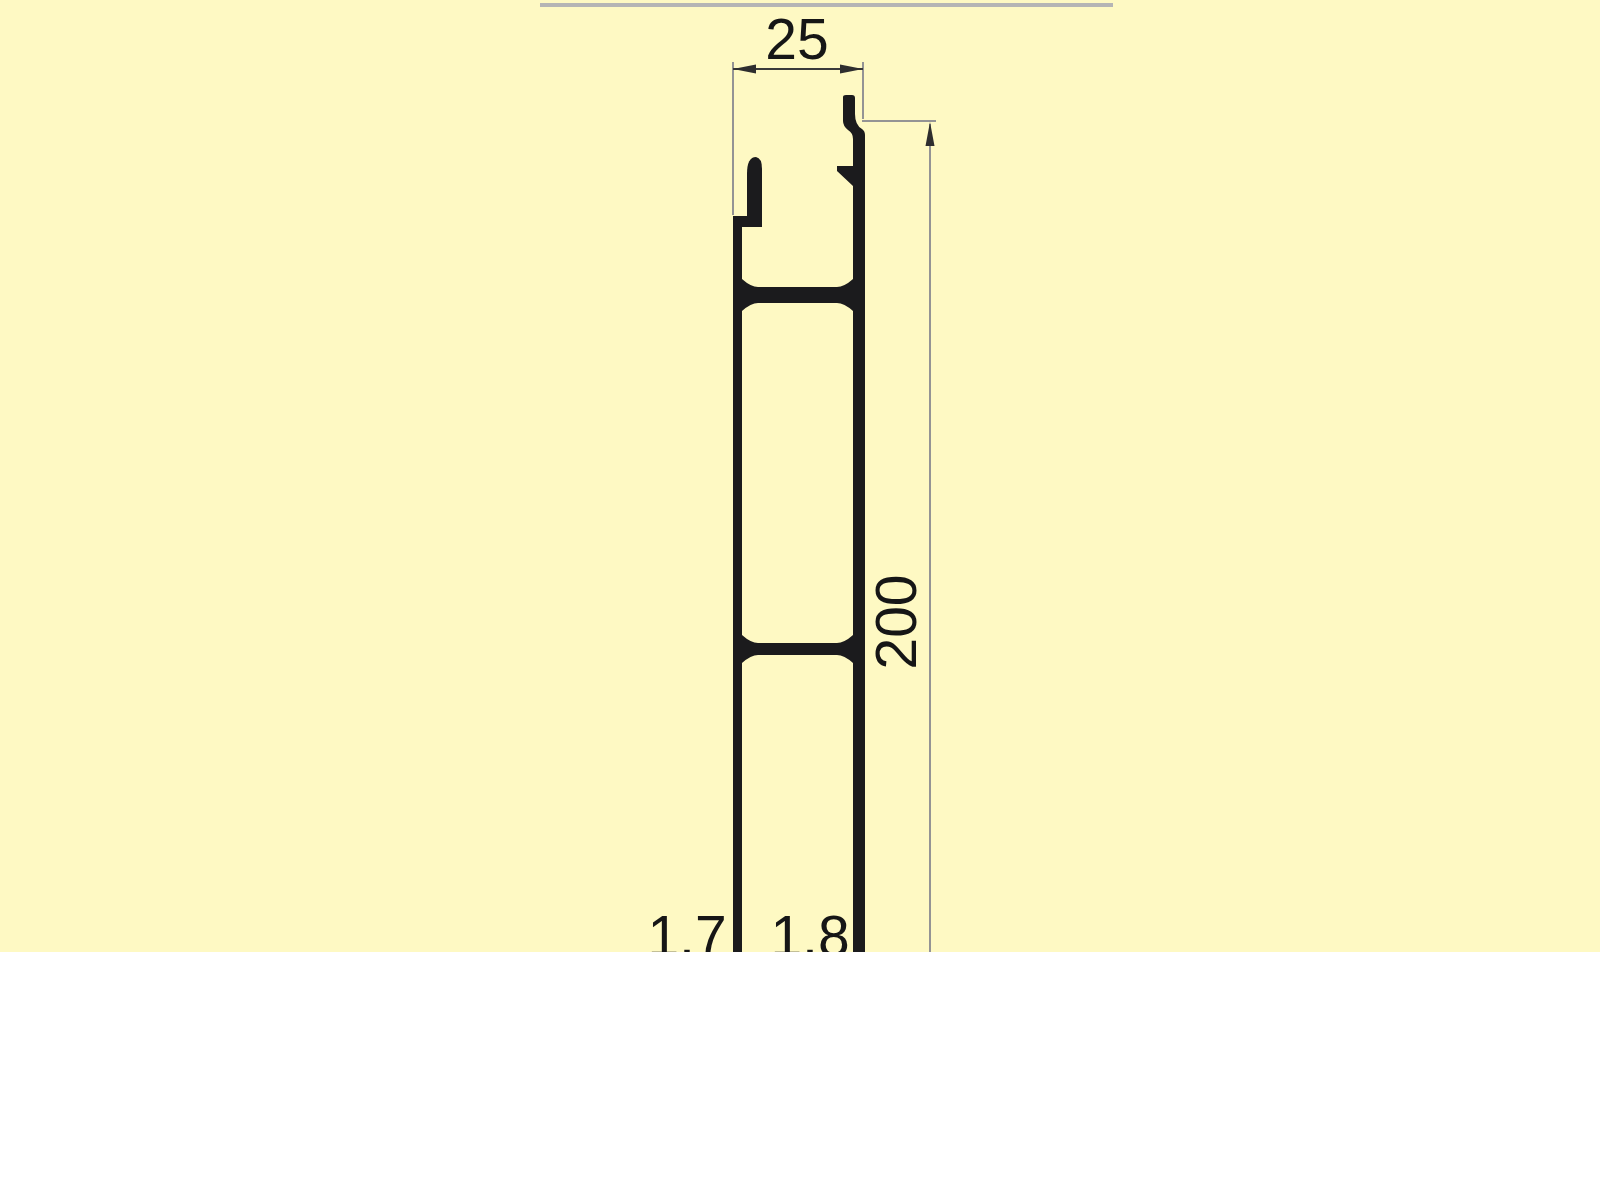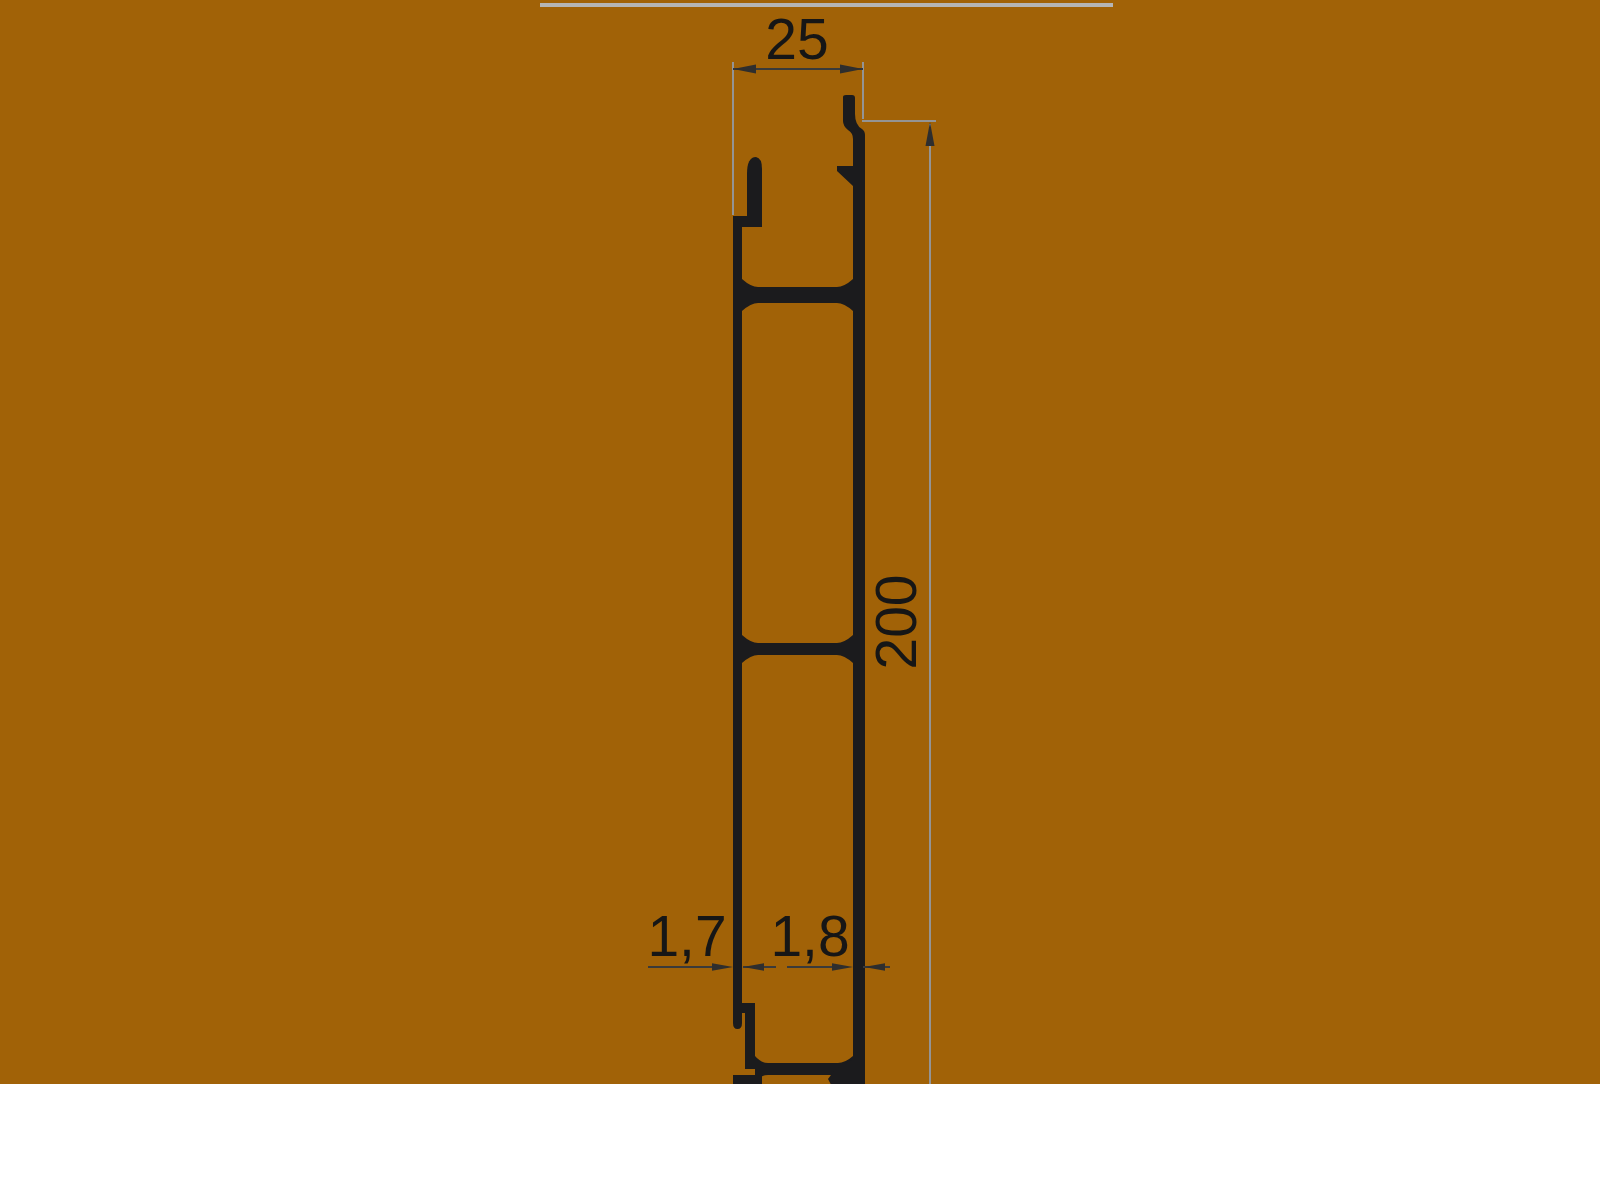--- a/index.html
+++ b/index.html
@@ -3,22 +3,22 @@
 <meta charset="utf-8">
 <style>
   html, body {
     margin: 0;
     padding: 0;
     background: #ffffff;
   }
   .canvas {
     position: relative;
     width: 1600px;
-    height: 1084px;
-    background: #a16207;
+    height: 952px;
+    background: #fef9c3;
     overflow: hidden;
     font-family: "Liberation Sans", "DejaVu Sans", sans-serif;
   }
   svg { display: block; }
   .dim-text {
     font-family: "Liberation Sans", "DejaVu Sans", sans-serif;
     font-size: 57px;
     letter-spacing: 0px;
   }
 </style>

